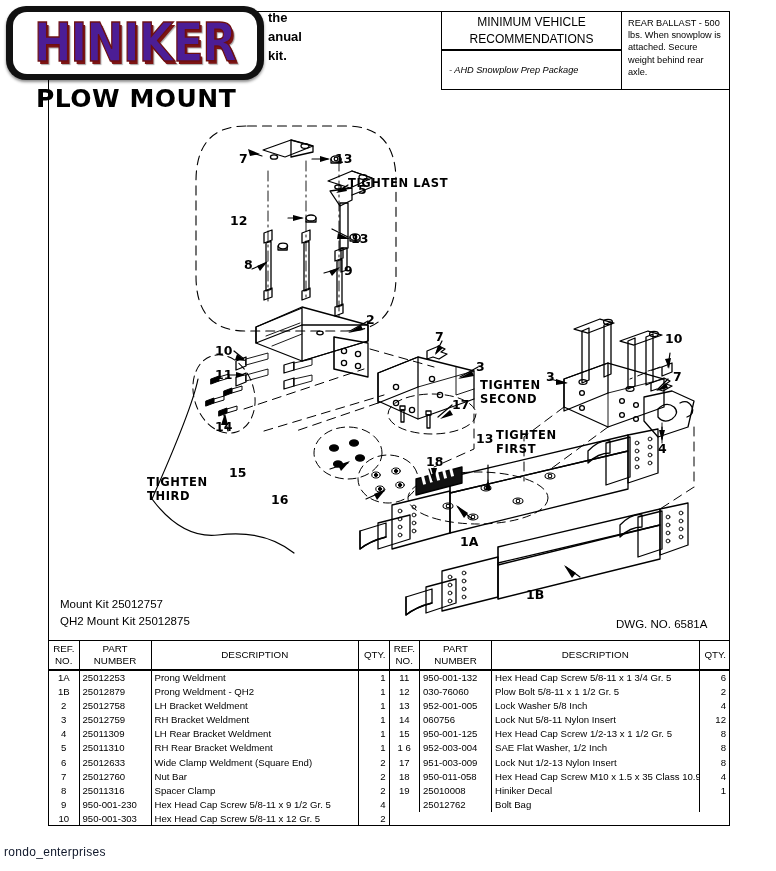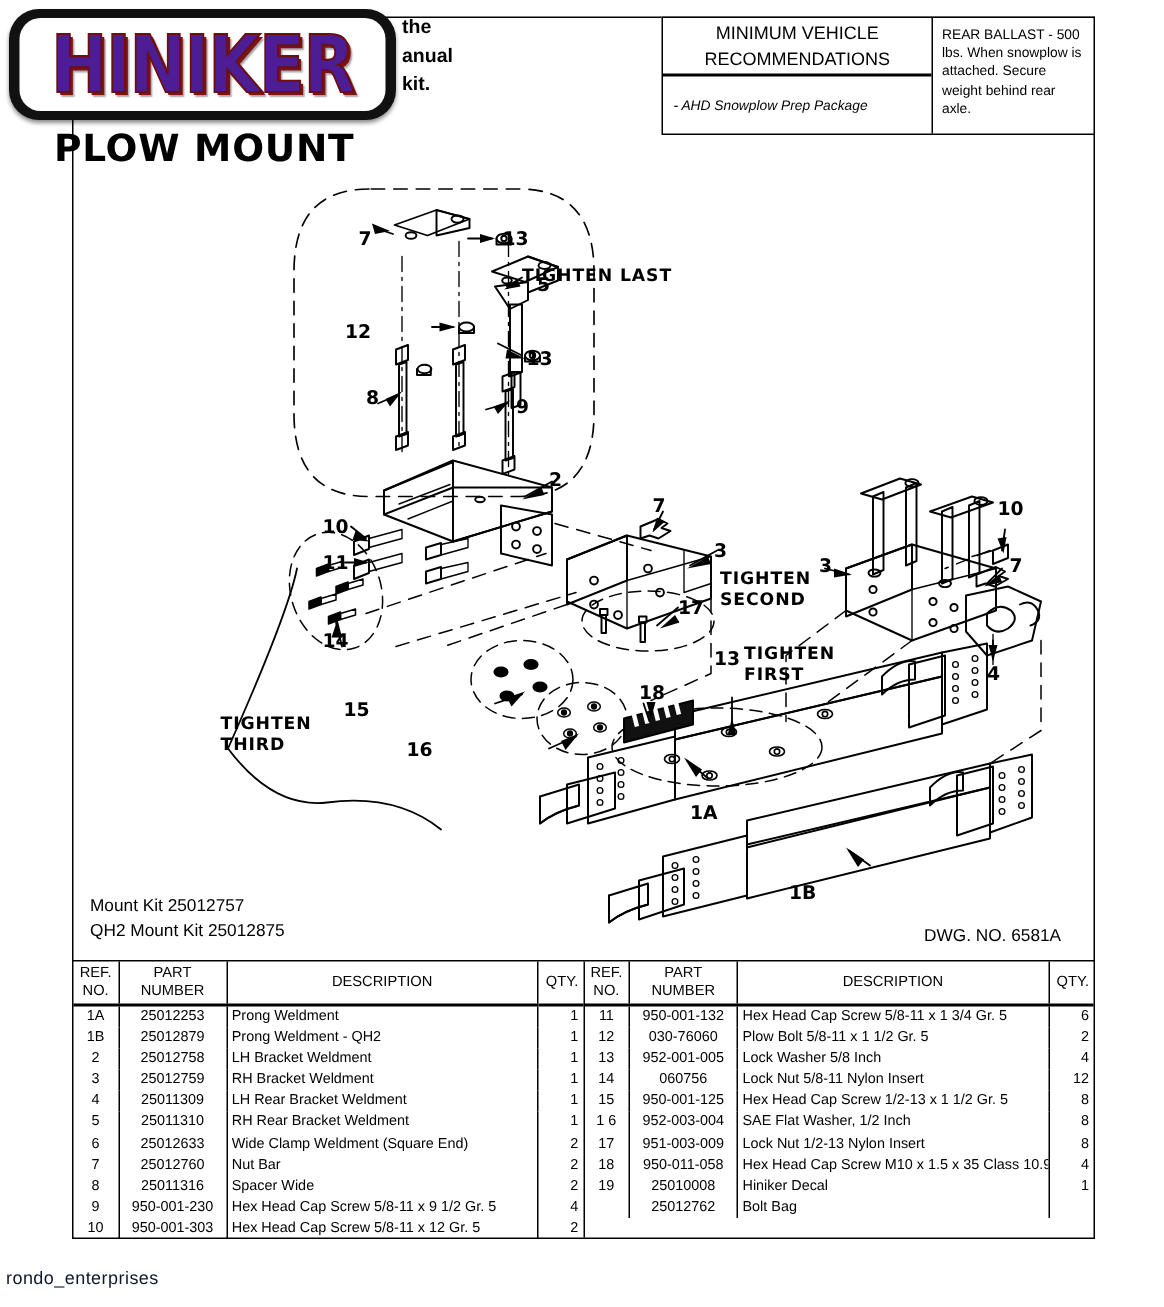--- a/index.html
+++ b/index.html
@@ -84,21 +84,21 @@
     border-right:1.1px solid #000;font-size:9.6px;padding:0 3px;
     font-family:"Liberation Sans",sans-serif;box-sizing:border-box;
   }
   table.pt th:last-child,table.pt td:last-child{border-right:none;text-align:right;}
   table.pt thead th{
     height:29px;text-align:center;font-weight:normal;line-height:1.18;
     border-bottom:2.8px double #000;font-size:9.8px;vertical-align:middle;
   }
   table.pt tbody td{height:14.1px;line-height:14.1px;white-space:nowrap;overflow:hidden;}
   td.c-ref{text-align:center;width:30px;}
-  td.c-pn{text-align:center;width:72px;padding-left:4px;}
+  td.c-pn{text-align:left;width:72px;padding-left:4px;}
   td.c-desc{text-align:left;padding-left:5px;}
   td.c-qty{text-align:center;width:30px;}
   th.c-ref{width:30px;}th.c-pn{width:72px;}th.c-qty{width:30px;}
   td.desc-sm{font-size:8.7px;}
 
   
   #watermark{
     position:absolute;left:4px;top:845px;font-size:12px;color:#0f172a;
     font-family:Liberation Sans, sans-serif;letter-spacing:.3px;
   }
@@ -554,21 +554,21 @@
           </tr>
           <tr>
             <td class="c-ref">7</td>
             <td class="c-pn">25012760</td>
             <td class="c-desc">Nut Bar</td>
             <td class="c-qty">2</td>
           </tr>
           <tr>
             <td class="c-ref">8</td>
             <td class="c-pn">25011316</td>
-            <td class="c-desc">Spacer Wide</td>
+            <td class="c-desc">Spacer Clamp</td>
             <td class="c-qty">2</td>
           </tr>
           <tr>
             <td class="c-ref">9</td>
             <td class="c-pn">950-001-230</td>
             <td class="c-desc">Hex Head Cap Screw 5/8-11 x 9 1/2 Gr. 5</td>
             <td class="c-qty">4</td>
           </tr>
           <tr>
             <td class="c-ref">10</td>

